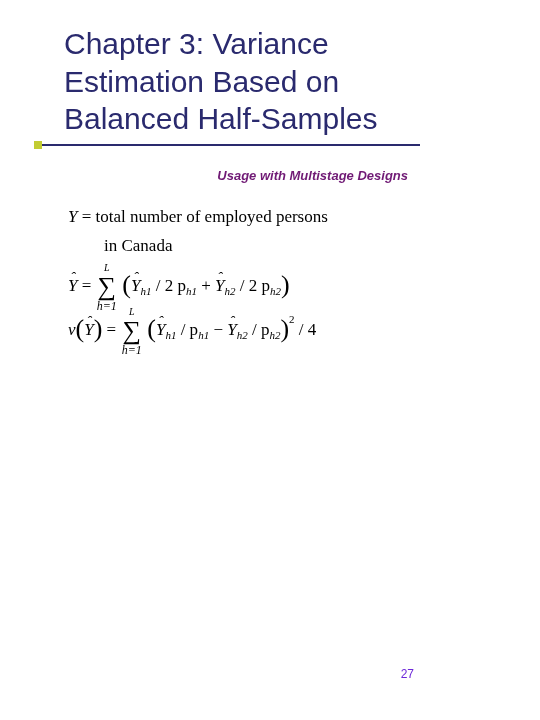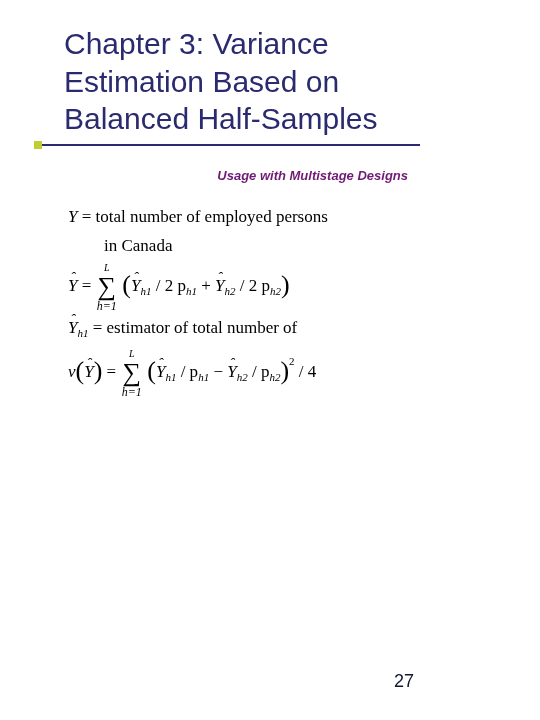--- a/index.html
+++ b/index.html
@@ -99,24 +99,24 @@
     bottom: -12px;
     font-style: italic;
     white-space: nowrap;
   }
   .sub { font-size: 11px; vertical-align: sub; font-style: italic; }
   .big { font-size: 26px; vertical-align: middle; line-height: 0; display:inline-block; position:relative; top:-2px;}
   .sup2 { font-size: 11px; vertical-align: top; position: relative; top: -6px; }
   .pagenum {
     position: absolute;
     right: 34px;
-    bottom: 28px;
+    bottom: 39px;
     font-family: Arial, sans-serif;
-    font-size: 18px;
-    color: #0f172a;
+    font-size: 12px;
+    color: #6d28d9;
   }
 </style>
 </head>
 <body>
 
 <div class="slide">
 
   <h1 class="title">Chapter 3: Variance Estimation Based on Balanced Half-Samples</h1>
 
   <div class="rule-wrap">
@@ -133,23 +133,20 @@
     </div>
     <div class="mrow indent">in Canada</div>
 
     <div class="mrow" style="margin-top:16px;margin-bottom:16px">
       <span class="hat it">Y</span> = 
       <span class="sum">∑<span class="up">L</span><span class="dn">h=1</span></span>
       <span class="big">(</span><span class="hat it">Y</span><span class="sub">h1</span><span> / 2 p</span><span class="sub">h1</span><span> + </span><span class="hat it">Y</span><span class="sub">h2</span><span> / 2 p</span><span class="sub">h2</span><span class="big">)</span>
     </div>
 
 
-    <div class="mrow">
-      <span class="hat it">Y</span><span class="sub">h1</span><span> = estimator of total number of</span>
-    </div>
 
     <div class="mrow" style="margin-top:18px">
       <span class="it">v</span><span class="big">(</span><span class="hat it">Y</span><span class="big">)</span> = 
       <span class="sum">∑<span class="up">L</span><span class="dn">h=1</span></span>
       <span class="big">(</span><span class="hat it">Y</span><span class="sub">h1</span><span> / p</span><span class="sub">h1</span><span> − </span><span class="hat it">Y</span><span class="sub">h2</span><span> / p</span><span class="sub">h2</span><span class="big">)</span><span class="sup2">2</span><span> / 4</span>
     </div>
 
   </div>
 
   <div class="pagenum">27</div>

